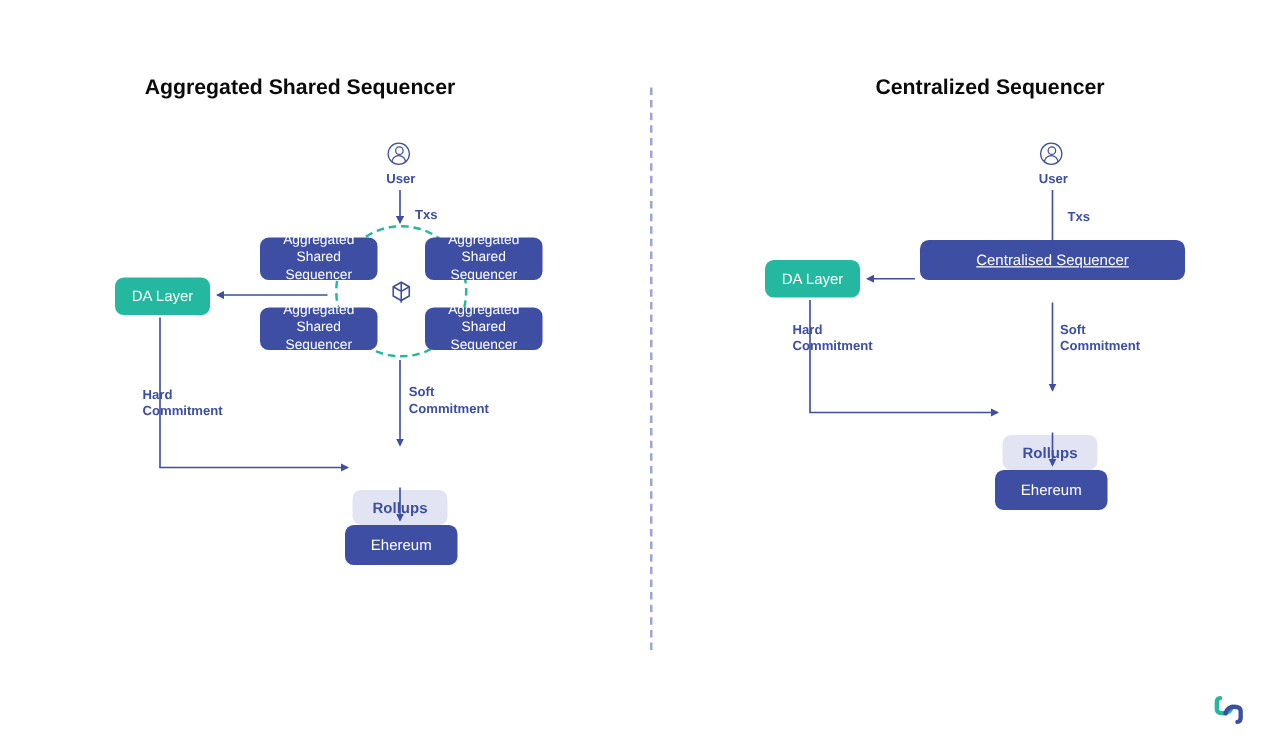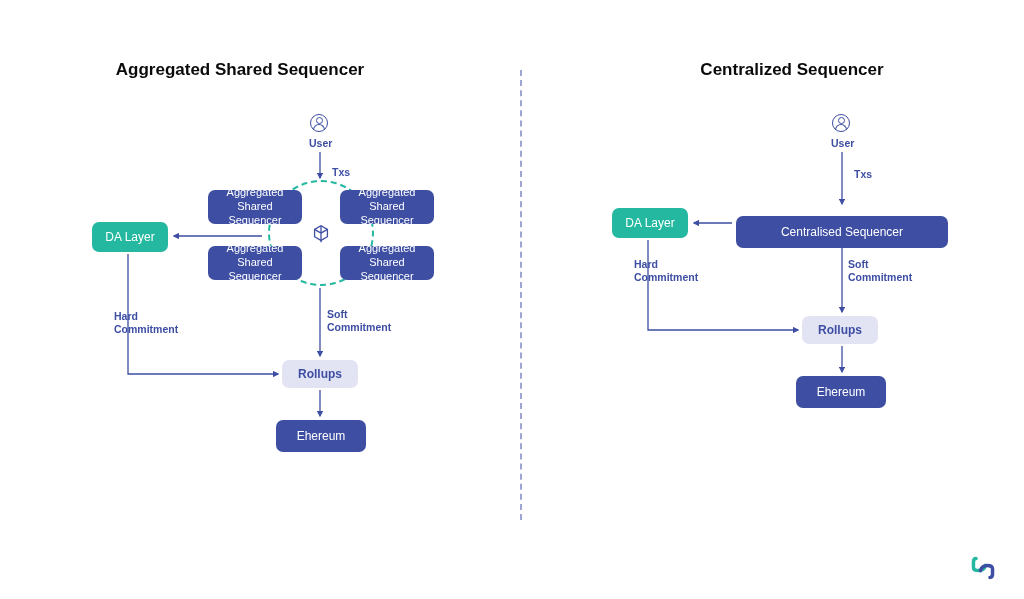--- a/index.html
+++ b/index.html
@@ -50,21 +50,21 @@
     justify-content: center;
     color: #fff;
     font-size: 11px;
     font-weight: 500;
     text-align: center;
     padding: 4px 8px;
     line-height: 1.25;
   }
   .box.teal { background: #25b8a0; }
   .box.navy { background: #3d4ea3; }
-  .box.lav  { background: #e3e4f3; color: #3d4ea3; font-weight:600; }
+  .box.lav  { background: #e3e4f3; color: #3d4ea3; font-weight:600;margin-top:32px; }
   .label {
     position: absolute;
     font-size: 10.5px;
     color: #3d4ea3;
     line-height: 1.25;
     font-weight: bold;
   }
   .user-icon {
     position: absolute;
     width: 18px; height: 18px;
@@ -157,21 +157,21 @@
     </svg>
   </div>
 
   <div class="panel right">
     <div class="title right-t">Centralized Sequencer</div>
 
     <div class="user-icon" style="left:312px; top:54px;"></div>
     <div class="label" style="left:311px; top:77px;">User</div>
     <div class="label" style="left:334px; top:108px;">Txs</div>
 
-    <div class="box navy" style="left:216px; top:156px; width:212px; height:32px; font-size:12px;">Centralised Sequencer</div>
+    <div class="box navy" style="left:216px; top:132px; width:212px; height:32px; font-size:12px;text-decoration:underline;">Centralised Sequencer</div>
 
     <div class="box teal" style="left:92px; top:148px; width:76px; height:30px; font-size:12px;">DA Layer</div>
 
     <div class="label" style="left:114px; top:198px; width:80px;">Hard Commitment</div>
     <div class="label" style="left:328px; top:198px; width:80px;">Soft Commitment</div>
 
     <div class="box lav" style="left:282px; top:256px; width:76px; height:28px; font-size:12px;">Rollups</div>
     <div class="box navy" style="left:276px; top:316px; width:90px; height:32px; font-size:12px;">Ehereum</div>
 
     <svg class="lines" width="504" height="520">

